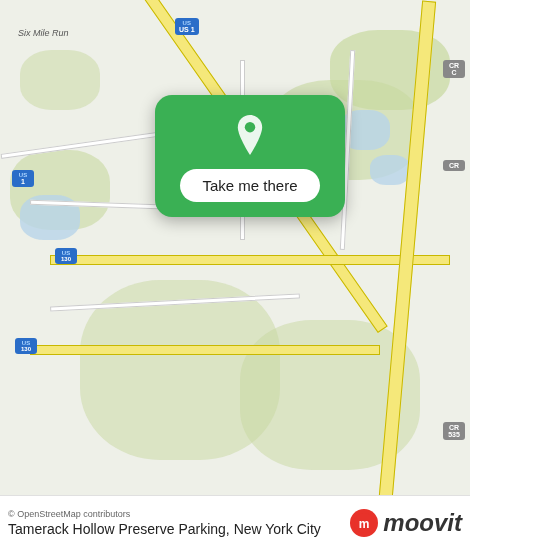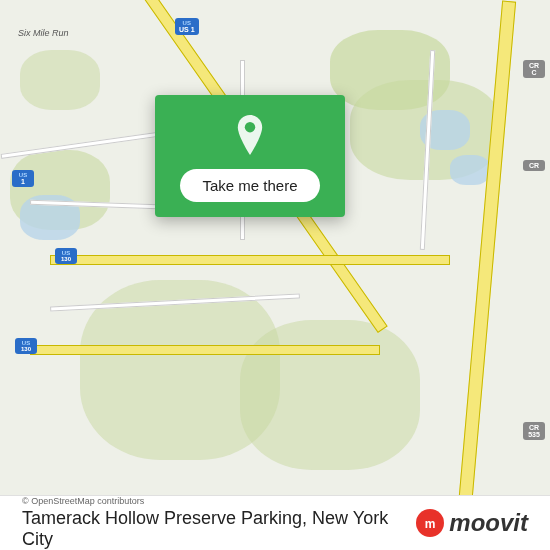--- a/index.html
+++ b/index.html
@@ -5,21 +5,21 @@
     * { margin: 0; padding: 0; box-sizing: border-box; }
     body {
       width: 550px;
       height: 550px;
       overflow: hidden;
       font-family: Arial, sans-serif;
       position: relative;
     }
 
     #map-container {
-      width: 550px;
+      width: 470px;
       height: 550px;
       position: relative;
       background-color: #e5e5e5;
       overflow: hidden;
     }
 
     
     .map-bg {
       position: absolute;
       inset: 0;
@@ -142,21 +142,21 @@
       font-style: italic;
     }
 
     
     .popup-card {
       position: absolute;
       top: 95px;
       left: 155px;
       width: 190px;
       background: #3ab054;
-      border-radius: 4px;
+      border-radius: 17px;
       display: flex;
       flex-direction: column;
       align-items: center;
       padding: 20px 15px 15px;
       z-index: 100;
       box-shadow: 0 4px 16px rgba(0,0,0,0.3);
     }
 
     .popup-pin {
       width: 40px;
@@ -181,42 +181,42 @@
       white-space: nowrap;
     }
 
     
     .bottom-bar {
       position: absolute;
       bottom: 0;
       left: 0;
       right: 0;
       background: white;
-      padding: 10px 22px;
+      padding: 10px 8px;
       display: flex;
       align-items: center;
       justify-content: space-between;
       border-top: 1px solid #e0e0e0;
       z-index: 200;
       height: 55px;
     }
 
     .bottom-left {
       display: flex;
       flex-direction: column;
       gap: 2px;
     }
 
     .attribution {
       font-size: 9px;
       color: #666;
     }
 
     .location-name {
-      font-size: 18px;
+      font-size: 14px;
       font-weight: 500;
       color: #222;
     }
 
     .moovit-logo {
       display: flex;
       align-items: center;
       gap: 5px;
     }
 

